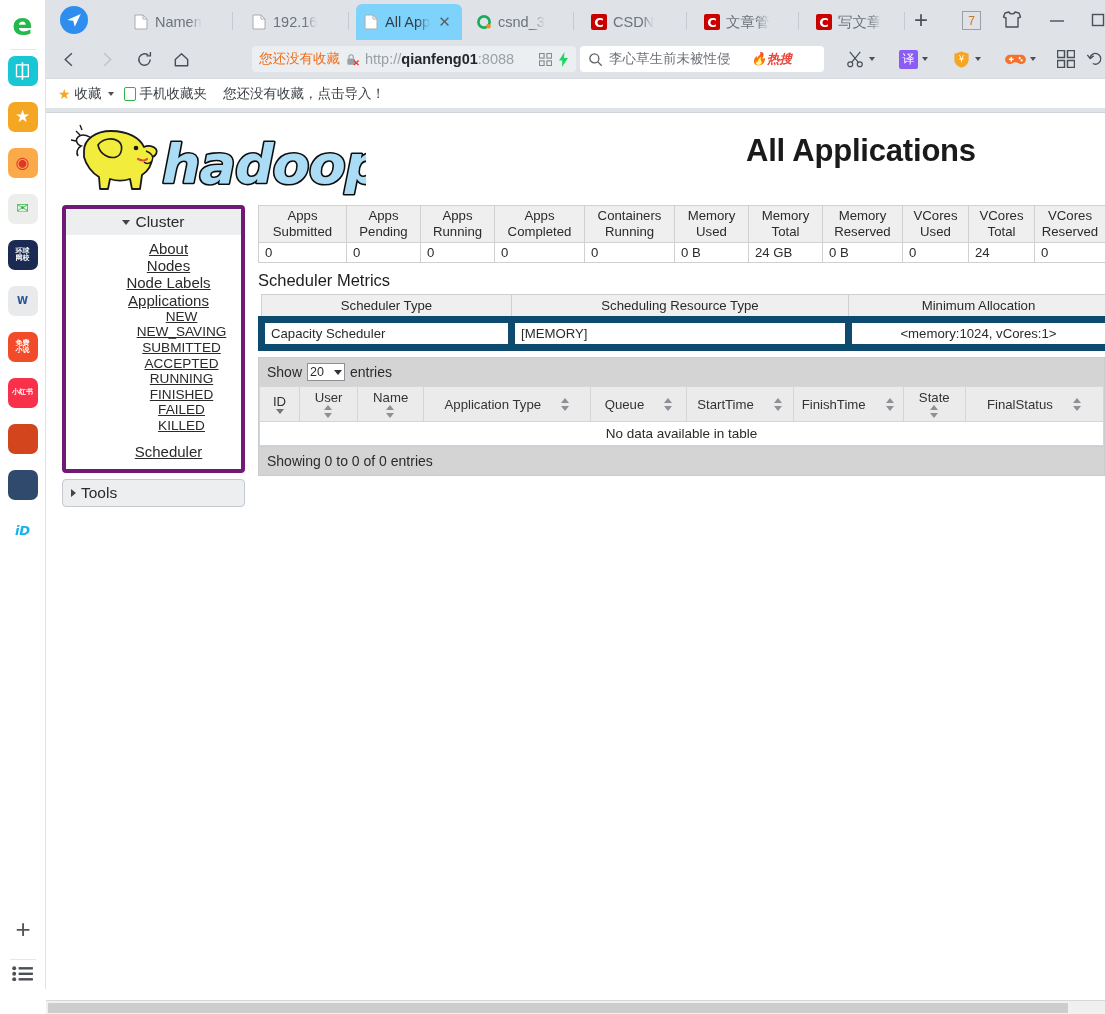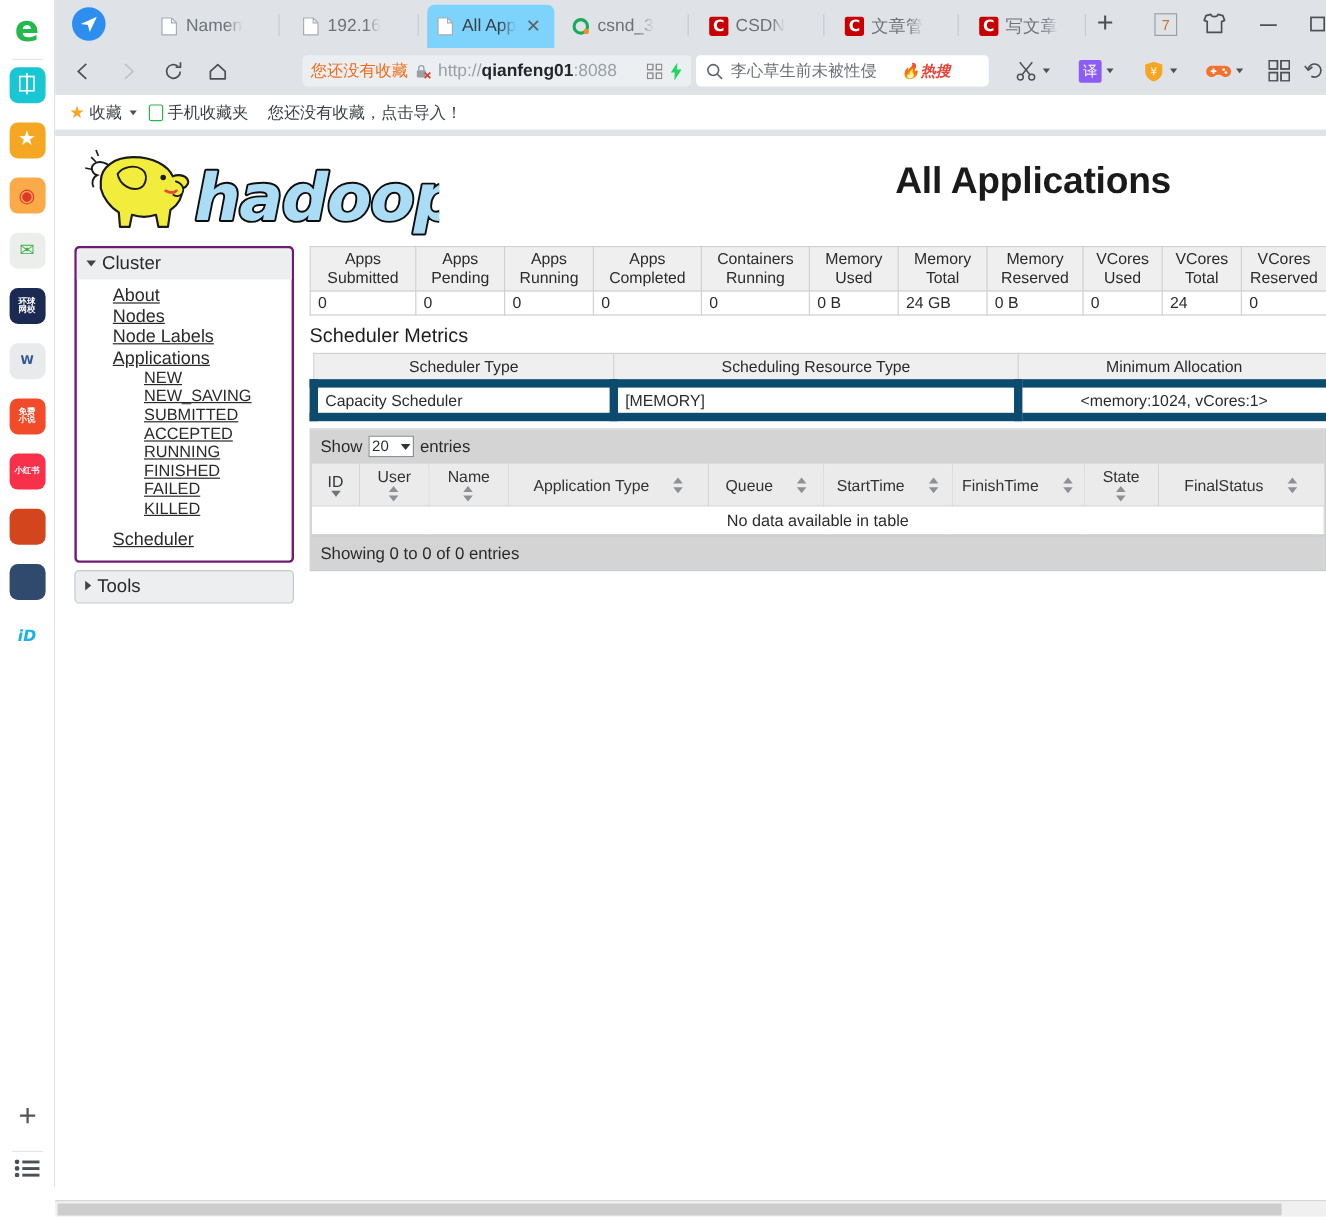--- a/index.html
+++ b/index.html
@@ -86,21 +86,21 @@
   
   .page { position: absolute; left: 46px; top: 112px; width: 1059px; height: 877px;
     background: #fff; border-top: 1px solid #cfd4d9; overflow: hidden; }
   .hadoop-head { position: relative; height: 92px; }
   .hadoop-logo { position: absolute; left: 20px; top: 8px; width: 300px; height: 78px; }
   .all-apps-title { position: absolute; left: 700px; top: 20px; font-size: 31px; font-weight: bold;
     color: #1a1a1a; letter-spacing: -0.2px; }
 
   .content { position: relative; }
   .sidebar { position: absolute; left: 16px; top: 0px; width: 183px; }
-  .panel { border: 2px solid #701a75; border-radius: 4px; background: #fff; }
+  .panel { border: 4px solid #701a75; border-radius: 4px; background: #fff; text-align: center; }
   .panel-head { background: #eceef0; padding: 4px 8px; font-size: 15.5px; color: #2b2b2b;
     border-radius: 3px 3px 0 0; }
   .tri-down { display: inline-block; width: 0; height: 0; border-left: 4.5px solid transparent;
     border-right: 4.5px solid transparent; border-top: 5.5px solid #444; margin-right: 5px; vertical-align: 2px; }
   .tri-right { display: inline-block; width: 0; height: 0; border-top: 4.5px solid transparent;
     border-bottom: 4.5px solid transparent; border-left: 5.5px solid #444; margin-right: 5px; vertical-align: 1px; }
   .panel-body { padding: 5px 0 9px 0; }
   .nav-l1 { padding-left: 30px; font-size: 15px; line-height: 17.2px; }
   .nav-l2 { padding-left: 56px; font-size: 13.6px; line-height: 15.6px; }
   .nav-l1 a, .nav-l2 a { color: #2a2a2a; text-decoration: underline; cursor: pointer; }

